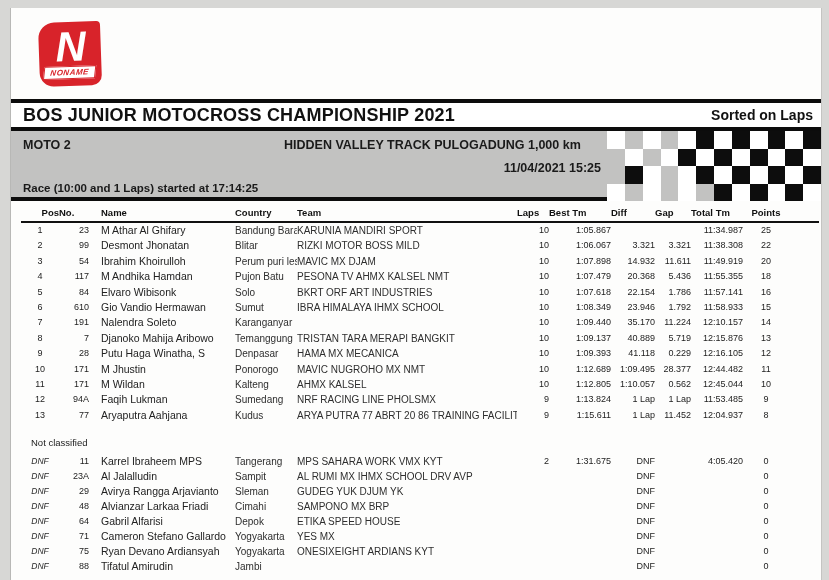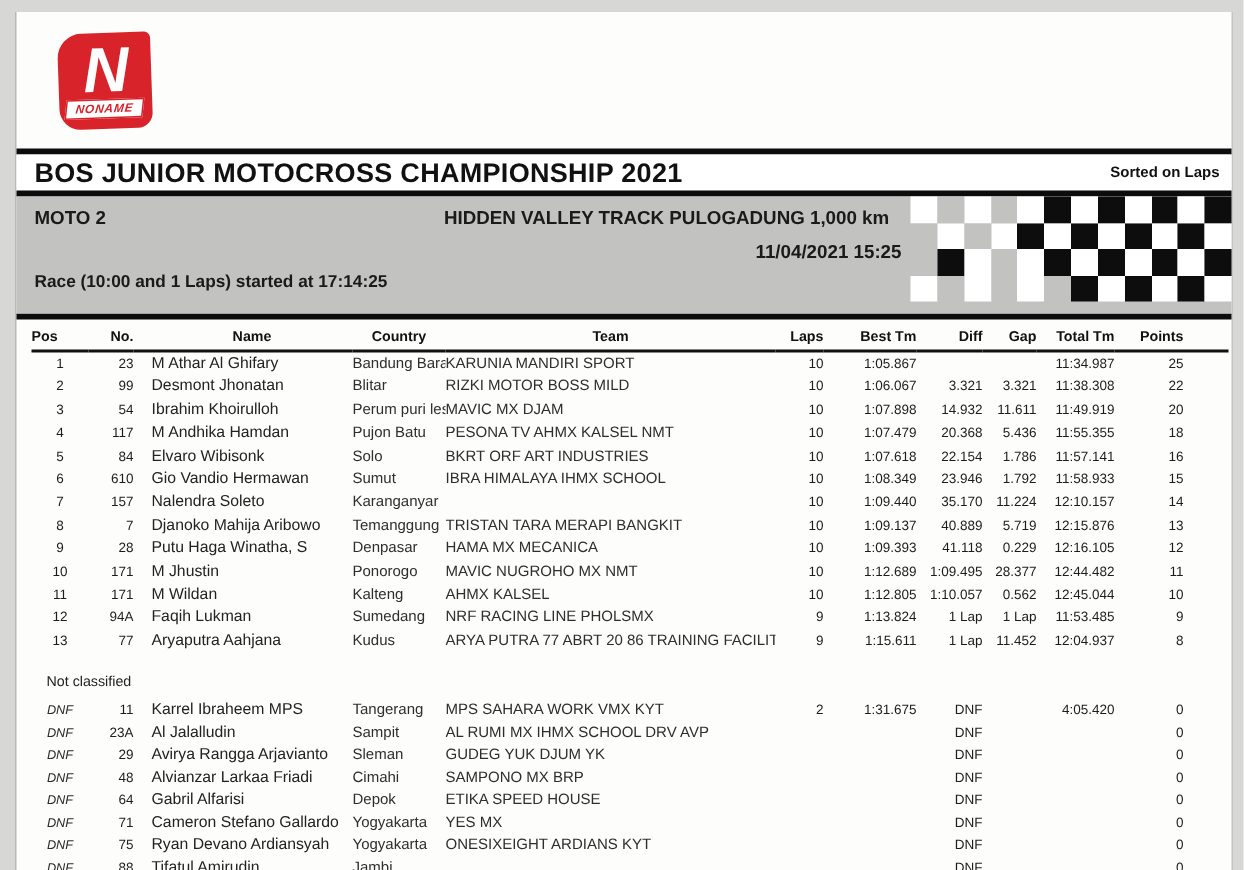--- a/index.html
+++ b/index.html
@@ -32,25 +32,25 @@
   .logo-brand{
     color:#d8232a;font-weight:bold;font-style:italic;font-size:8px;letter-spacing:.5px;
   }
   .bar{height:4px;background:#0c0c0c;}
   .logo-space{height:91px;}
   .title-row{
     height:24px;display:flex;align-items:center;justify-content:space-between;
     padding:0 8px 0 12px;background:#fff;gap:48px;
   }
   .title{font-weight:bold;font-size:18px;letter-spacing:.2px;color:#111;white-space:nowrap;}
-  .sorted{font-weight:bold;font-size:10px;color:#111;white-space:nowrap;}
-  .gray-block{position:relative;height:78px;background:#c2c2c1;}
+  .sorted{font-weight:bold;font-size:14px;color:#111;white-space:nowrap;}
+  .gray-block{position:relative;height:66px;background:#c2c2c1;}
   .gb-line{position:absolute;left:12px;font-weight:bold;font-size:12.5px;color:#1a1a1a;white-space:nowrap;}
   .gb-moto{top:7px;}
-  .gb-track{left:285px;top:7px;}
+  .gb-track{left:273px;top:7px;}
   .gb-class{top:30px;}
   .gb-datetime{left:auto;right:220px;top:30px;}
   .gb-race{top:51px;font-size:11.5px;}
   .checkers{
     position:absolute;right:0;top:0;width:214px;height:70px;
     display:grid;grid-template-columns:repeat(12,1fr);grid-auto-rows:1fr;
   }
   .ck-w{background:#ffffff;}
   .ck-s{background:#c2c2c1;}
   .ck-b{background:#0d0d0d;}
@@ -60,25 +60,25 @@
   col.c-country{width:62px}col.c-team{width:220px}col.c-laps{width:32px}
   col.c-best{width:62px}col.c-diff{width:44px}col.c-gap{width:36px}
   col.c-total{width:52px}col.c-points{width:76px}
   thead th{
     font-size:9.5px;font-weight:bold;color:#111;
     padding:5px 0 3px;border-bottom:2px solid #111;white-space:nowrap;
   }
   td{font-size:9px;color:#1c1c1c;height:15.4px;line-height:15.4px;
      white-space:nowrap;overflow:hidden;padding:0;}
   .al{text-align:left}.ar{text-align:right}.ac{text-align:center}
-  th.al{text-align:center}th.ar{text-align:right}th.ac{text-align:left}
+  th.al{text-align:left}th.ar{text-align:left}th.ac{text-align:right}
   td.cell-name{font-size:10.5px;padding-left:12px;color:#222;}
   th.h-name{padding-left:12px;}
   td.cell-country,td.cell-team{font-size:10px;color:#2e2e2e;}
-  td.cell-points,th.h-points{padding-right:30px;text-align:right;}
+  td.cell-points,th.h-points{padding-right:30px;text-align:center;}
   td.cell-pos{text-align:center;}
   tr.nc-label-row td{
     font-size:9.5px;color:#222;height:27px;vertical-align:bottom;
     padding-left:10px;padding-bottom:4px;
   }
   tr.nc td{height:15px;line-height:15px;}
   tr.nc td.cell-pos{font-style:italic;font-size:8.5px;color:#2a2a2a;}
 </style>
 </head>
 <body>
@@ -266,21 +266,21 @@
           <td class="al cell-team">IBRA HIMALAYA IHMX SCHOOL</td>
           <td class="ar cell-laps">10</td>
           <td class="ar cell-best">1:08.349</td>
           <td class="ar cell-diff">23.946</td>
           <td class="ar cell-gap">1.792</td>
           <td class="ar cell-total">11:58.933</td>
           <td class="ar cell-points">15</td>
         </tr>
         <tr>
           <td class="ac cell-pos">7</td>
-          <td class="ar cell-no">157</td>
+          <td class="ar cell-no">191</td>
           <td class="al cell-name">Nalendra Soleto</td>
           <td class="al cell-country">Karanganyar</td>
           <td class="al cell-team"></td>
           <td class="ar cell-laps">10</td>
           <td class="ar cell-best">1:09.440</td>
           <td class="ar cell-diff">35.170</td>
           <td class="ar cell-gap">11.224</td>
           <td class="ar cell-total">12:10.157</td>
           <td class="ar cell-points">14</td>
         </tr>

